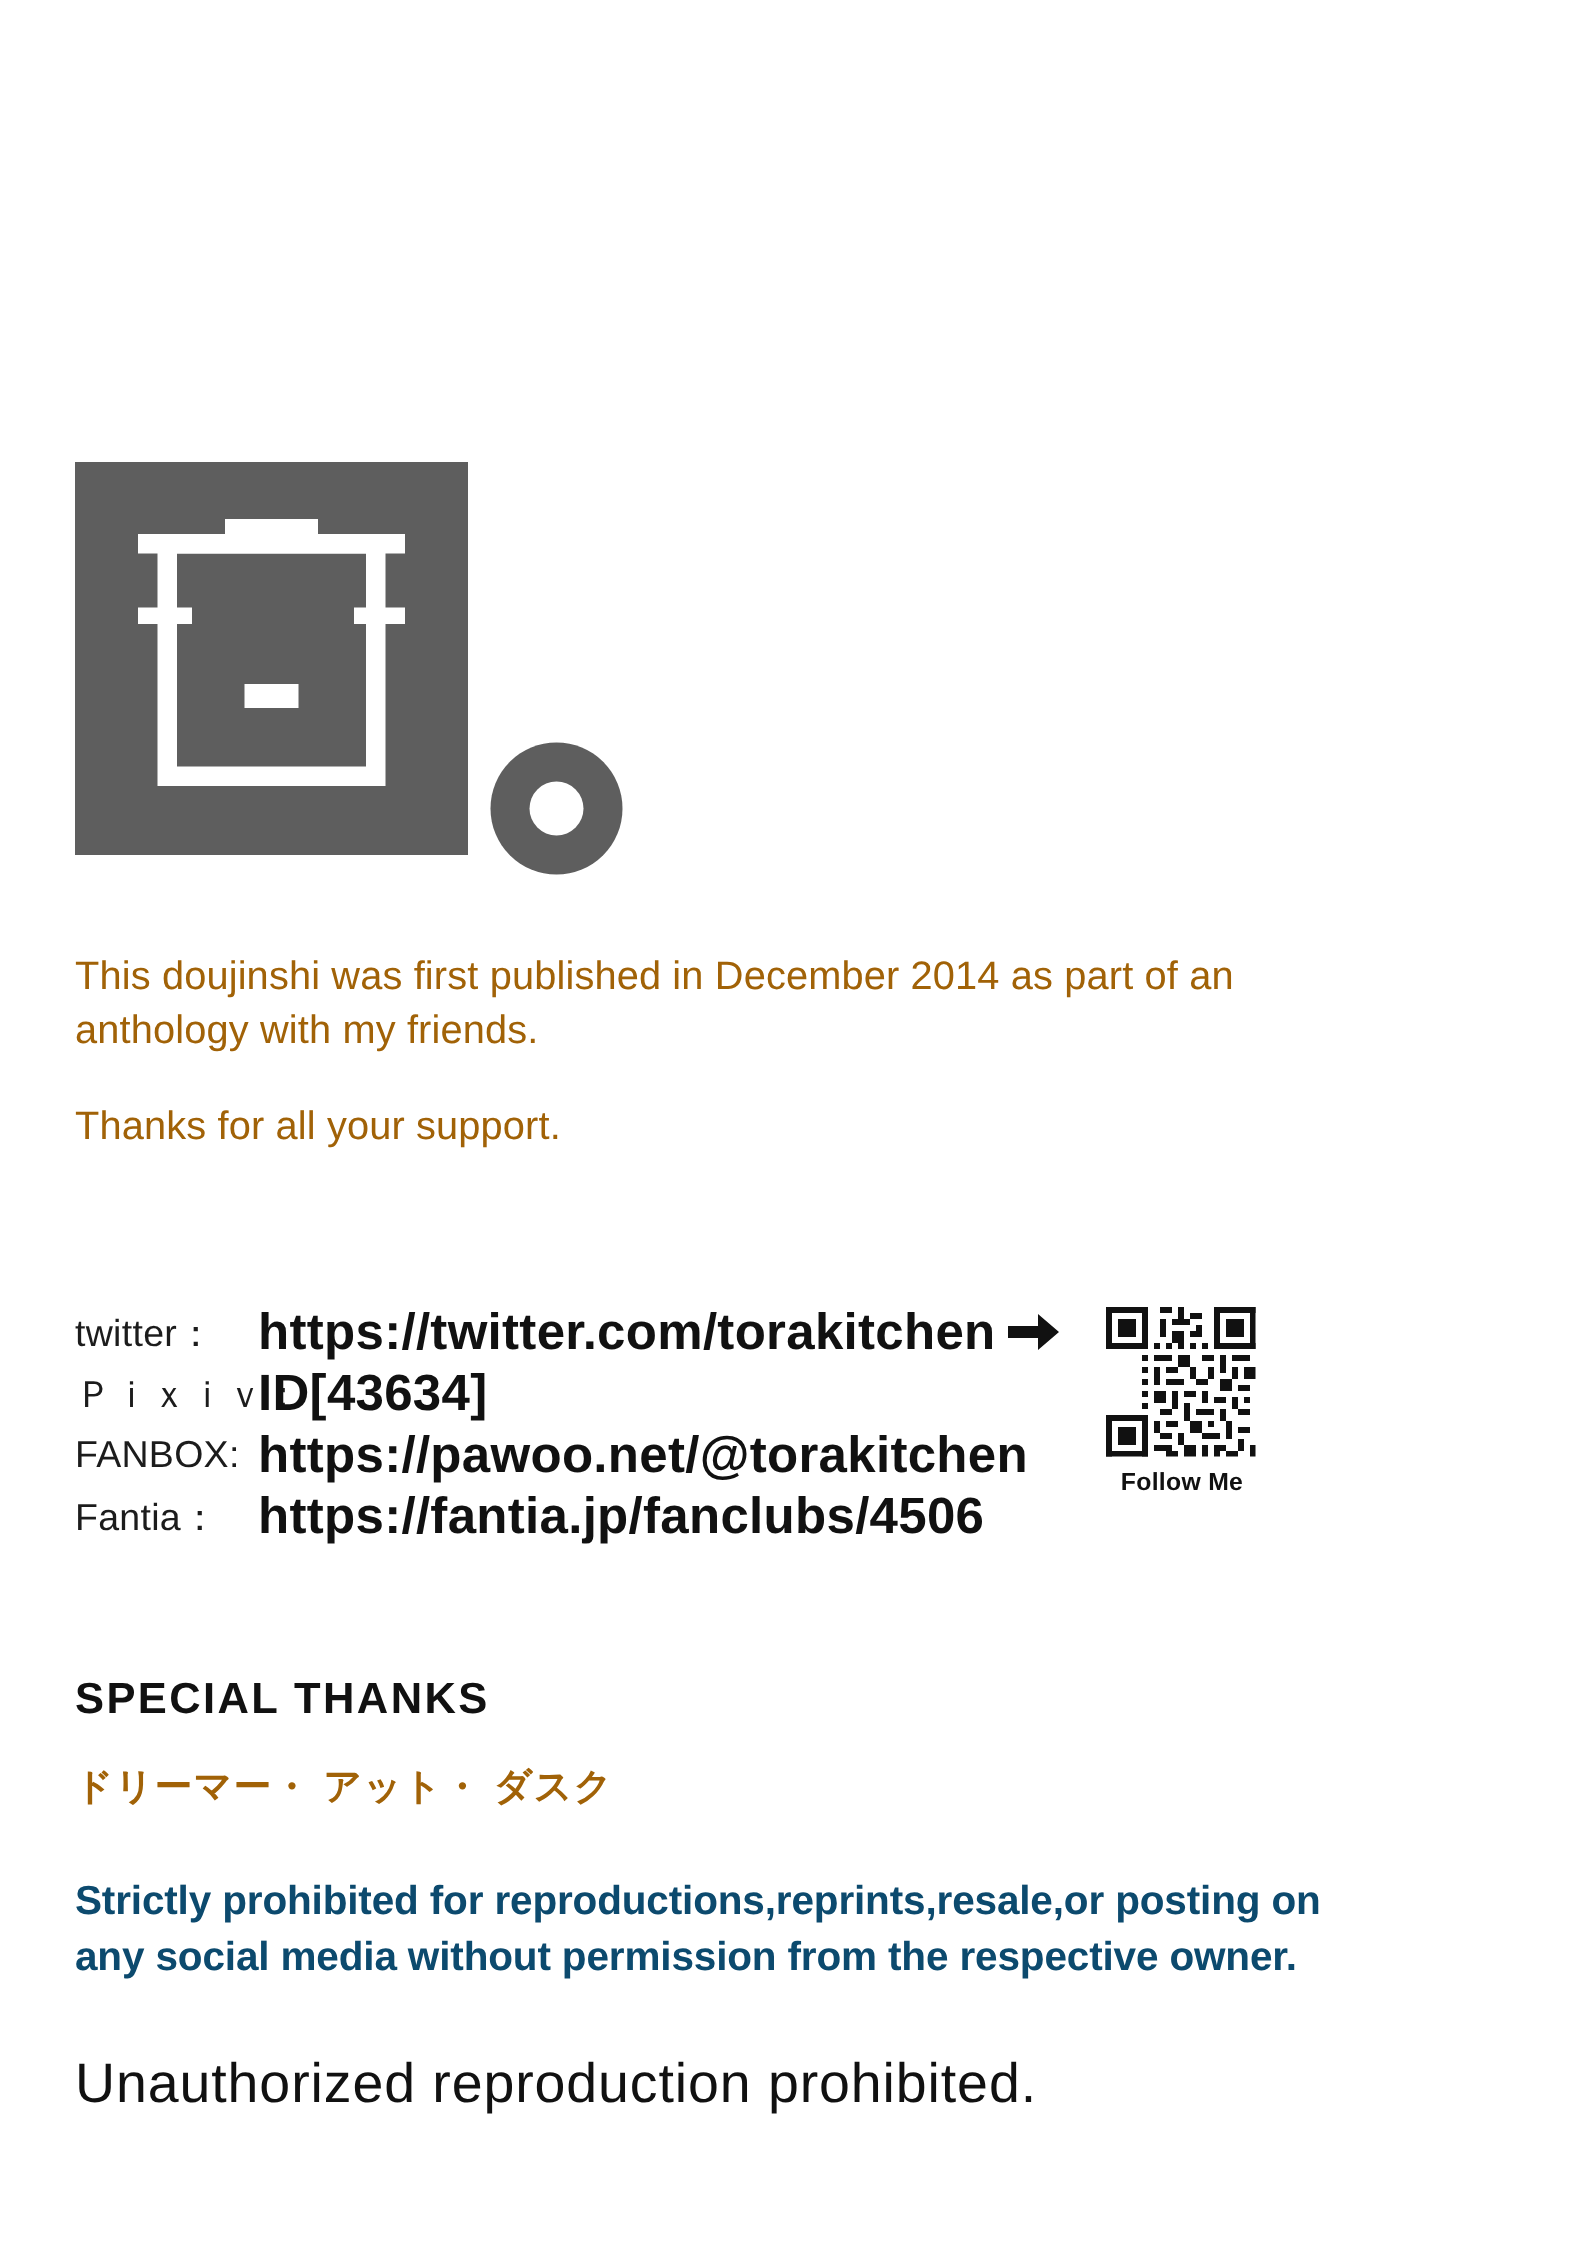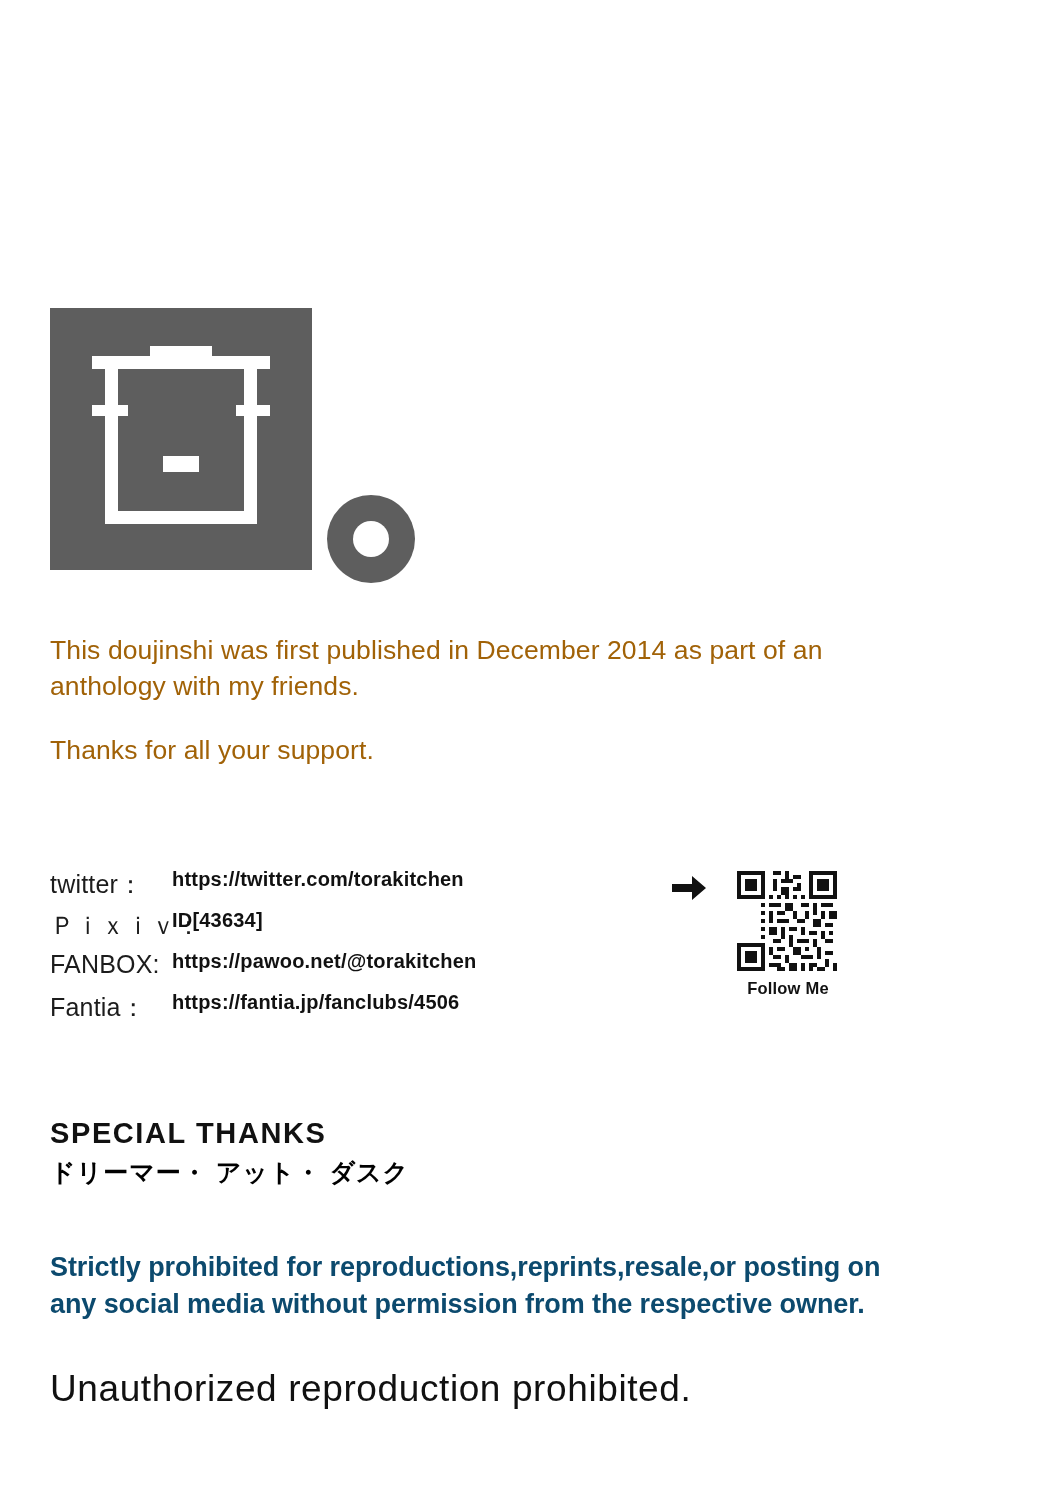--- a/index.html
+++ b/index.html
@@ -126,33 +126,33 @@
 
   
   #links {
     position: absolute;
     left: 50px;
     top: 868px;
     width: 700px;
   }
   .link-row {
     display: flex;
-    align-items: flex-start;
+    align-items: center;
     height: 41px;
   }
   .link-label {
     width: 122px;
     flex: 0 0 122px;
     font-size: 25px;
     color: #1c1c1c;
     letter-spacing: 0.2px;
     white-space: pre;
   }
   .link-value {
-    font-size: 20px;
+    font-size: 34px;
     font-weight: bold;
     color: #111111;
     letter-spacing: 0.2px;
     white-space: nowrap;
   }
 
   
   #follow-arrow {
     position: absolute;
     left: 672px;
@@ -190,22 +190,22 @@
   #special-thanks-title {
     font-size: 29px;
     font-weight: bold;
     letter-spacing: 1.6px;
     color: #111111;
   }
   #special-thanks-name {
     font-size: 25px;
     font-weight: bold;
     letter-spacing: 1px;
-    color: #000000;
-    margin-top: 6px;
+    color: #a16207;
+    margin-top: 24px;
   }
 
   
   #notice {
     position: absolute;
     left: 50px;
     top: 1249px;
     width: 910px;
     font-size: 27px;
     line-height: 37px;

